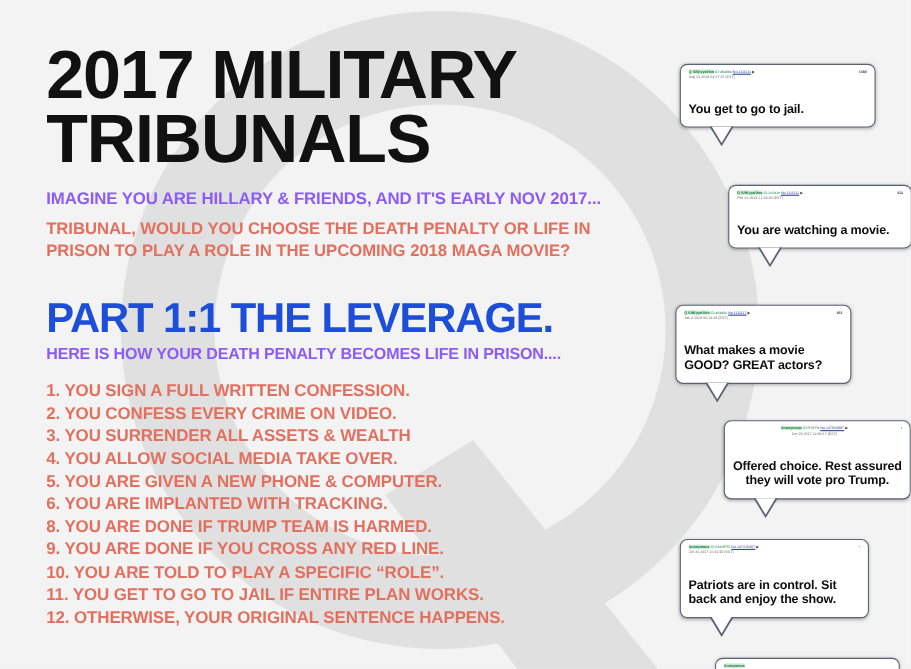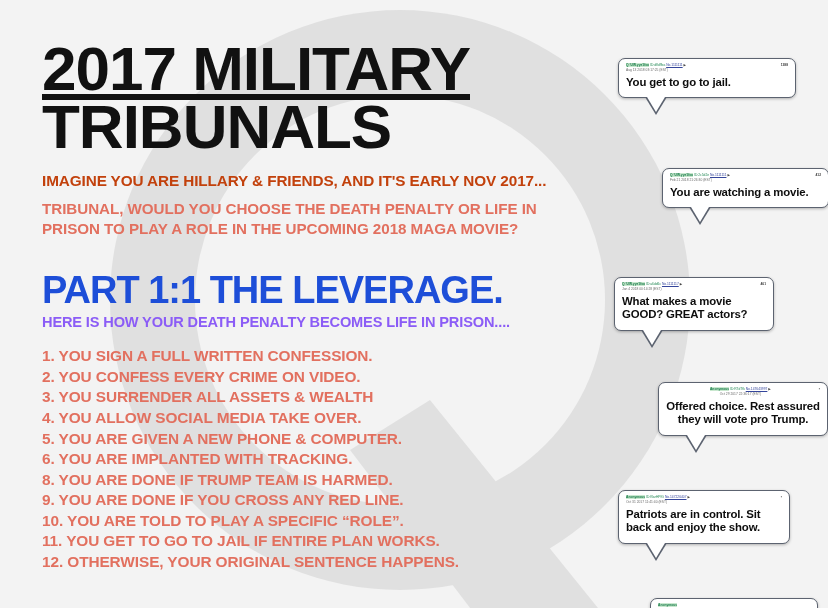--- a/index.html
+++ b/index.html
@@ -35,28 +35,28 @@
     z-index: 3;
   }
 
   #title-line-1, #title-line-2 {
     font-weight: bold;
     color: #111111;
     letter-spacing: -1px;
     line-height: 0.93;
     white-space: nowrap;
   }
-  #title-line-1 { font-size: 62px; text-decoration: underline; }
+  #title-line-1 { font-size: 62px; }
   #title-line-2 { font-size: 62px; }
 
   #tagline {
     margin-top: 17px;
     font-size: 15.3px;
     font-weight: bold;
-    color: #c2410c;
+    color: #8b5cf6;
     letter-spacing: -0.1px;
     white-space: nowrap;
   }
 
   #question {
     margin-top: 9px;
     font-size: 15.2px;
     font-weight: bold;
     color: #e2705f;
     line-height: 1.30;
@@ -128,21 +128,21 @@
   .meta-left  { flex: 1 1 auto; overflow: hidden; }
   .meta-right { flex: 0 0 auto; font-weight: bold; color: #3a3a3a; }
 
   .meta-name     { color: #117743; font-weight: bold; background: #c9e8cf; }
   .meta-trip     { color: #228854; }
   .meta-link     { color: #34459b; text-decoration: underline; }
   .meta-date     { color: #6a6a6a; display: block; }
   .meta-flag     { color: #444; }
 
   .card-body {
-    margin-top: 3px;
+    margin-top: 21px;
     font-size: 11.4px;
     font-weight: bold;
     color: #0d0d0d;
     line-height: 1.21;
     letter-spacing: -0.15px;
   }
   .card-body .bline { display: block; white-space: nowrap; }
 
   
   .tail, .tail-in {

